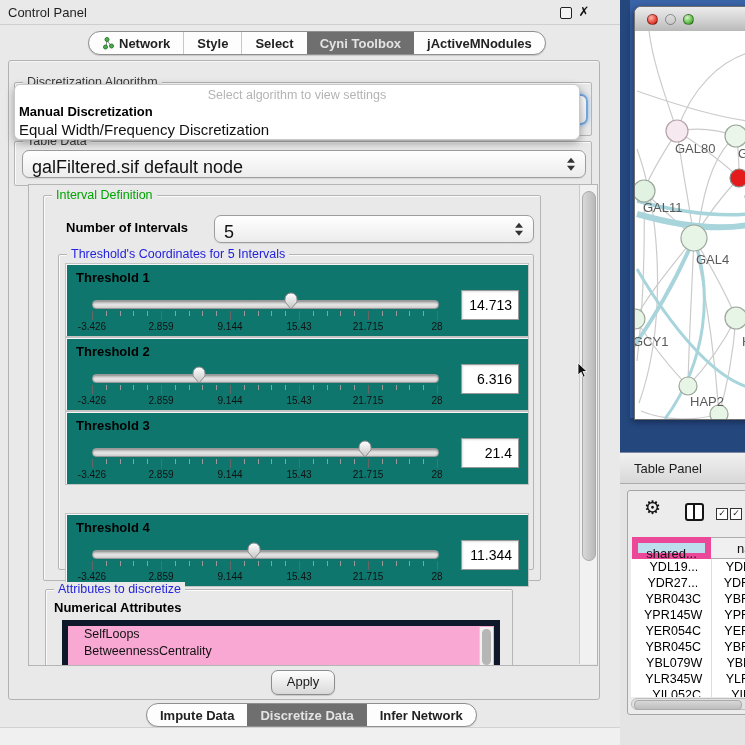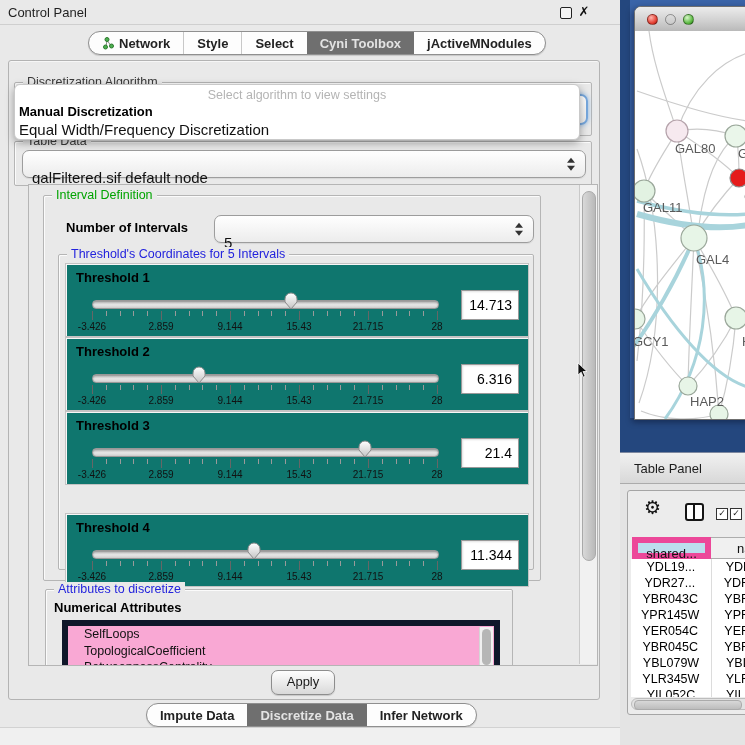--- a/index.html
+++ b/index.html
@@ -27,21 +27,21 @@
 
   #outerpanel{left:8px;top:60px;width:590px;height:638px;border:1px solid #b3b3b3;border-radius:3px;
               background:#e9e9e9;box-shadow:inset 0 1px 0 #f6f6f6;}
 
   .grp{position:absolute;border:1px solid #b5b5b5;border-radius:2px;
        box-shadow:inset 1px 1px 0 rgba(255,255,255,.8);}
   .grp>.ttl{position:absolute;top:-8px;left:8px;background:#e9e9e9;padding:0 4px;font-size:12.5px;}
 
   .combo{position:absolute;height:26px;border:1px solid #9d9d9d;border-radius:7px;
          background:linear-gradient(#ffffff,#ececec);box-shadow:0 1px 1px rgba(0,0,0,.08);}
-  .combo .cv{position:absolute;left:9px;top:18px;font-size:15px;color:#111;white-space:nowrap;}
+  .combo .cv{position:absolute;left:9px;top:6px;font-size:18px;color:#111;white-space:nowrap;}
   .spin{position:absolute;right:9px;top:50%;transform:translateY(-50%);width:9px;}
   .spin i{display:block;width:0;height:0;border-left:4.5px solid transparent;border-right:4.5px solid transparent;}
   .spin .up{border-bottom:5px solid #333;margin-bottom:2.5px;}
   .spin .dn{border-top:5px solid #333;}
 
   
   #algocombo{left:22px;top:94px;width:562px;height:27px;border:2px solid #76a7dd;box-shadow:0 0 5px #86b5e6;}
 
   
   #popup{left:14px;top:84px;width:564px;height:54px;background:#fff;border:1px solid #c9c9c9;border-radius:6px;
@@ -107,21 +107,21 @@
   .cbx{position:absolute;top:17px;width:10px;height:10px;border:1.5px solid #333;background:#fff;
        font-size:9px;line-height:9px;text-align:center;color:#222;}
   #cbx1{left:88px;} #cbx2{left:102px;}
   #thead1{position:absolute;left:4px;top:46px;width:79px;height:22px;background:var(--header-highlight,#bcdeed);
           border:6px solid #ec4899;box-sizing:border-box;font-size:13px;text-align:center;line-height:21px;color:#111;}
   #thead2{position:absolute;left:83px;top:46px;width:60px;height:22px;background:#f0f0f0;
           border:1px solid #adadad;border-left:none;box-sizing:border-box;font-size:13px;line-height:21px;
           color:#111;padding-left:26px;overflow:hidden;}
   #tbody{position:absolute;left:3px;top:68px;width:126px;height:138px;background:#fff;overflow:hidden;}
   .trow{display:flex;height:16px;}
-  .trow .c0{width:80px;text-align:center;font-size:12.5px;line-height:16px;color:#000;}
+  .trow .c0{width:80px;text-align:center;font-size:12.5px;line-height:16px;color:#000;margin-left:6px;}
   .trow .c1{padding-left:15px;font-size:12.5px;line-height:16px;color:#000;white-space:nowrap;}
   #colline{position:absolute;left:83px;top:68px;width:1px;height:138px;background:#dcdcdc;}
   #hscroll{position:absolute;left:3px;top:207px;width:126px;height:12px;background:#e2e2e2;border:1px solid #bdbdbd;border-radius:6px;box-sizing:border-box;}
   #hscroll .th{position:absolute;left:2px;top:1px;width:106px;height:8px;border-radius:4px;
                background:linear-gradient(#d8d8d8,#bdbdbd);border:1px solid #ababab;}
 
   #cursor{left:577px;top:362px;width:12px;height:18px;z-index:60;}
   #bottomstrip{left:0;top:727px;width:620px;height:18px;background:#f0f0f0;border-top:1px solid #d2d2d2;}
 
   svg text{font-family:"Liberation Sans","DejaVu Sans",sans-serif;}
@@ -321,21 +321,20 @@
           <div class="vfield">11.344</div>
         </div>
       </div>
     </div>
 
     <div class="grp" style="left:16px;top:404px;width:466px;height:90px;">
       <span class="ttl" style="color:var(--group-title-blue,#2323dd);">Attributes to discretize</span>
       <div style="position:absolute;left:8px;top:10px;font-size:13px;font-weight:700;color:#000;">Numerical Attributes</div>
       <div class="listbox" style="left:16px;top:30px;width:426px;height:78px;">
         <div class="li">SelfLoops</div>
-        <div class="li">TopologicalCoefficient</div>
         <div class="li">BetweennessCentrality</div>
         <div class="lscroll">
             <div class="th"></div>
           </div>
       </div>
     </div>
 
     <div id="vscroll">
       <div class="th"></div>
     </div>

